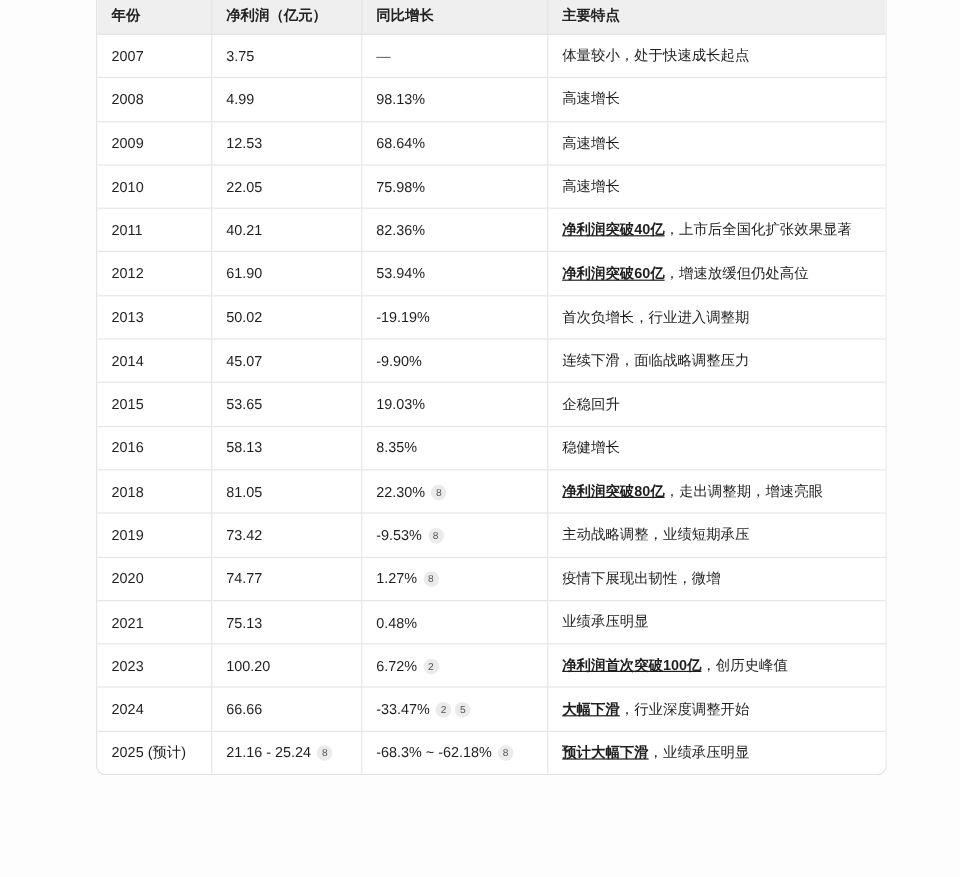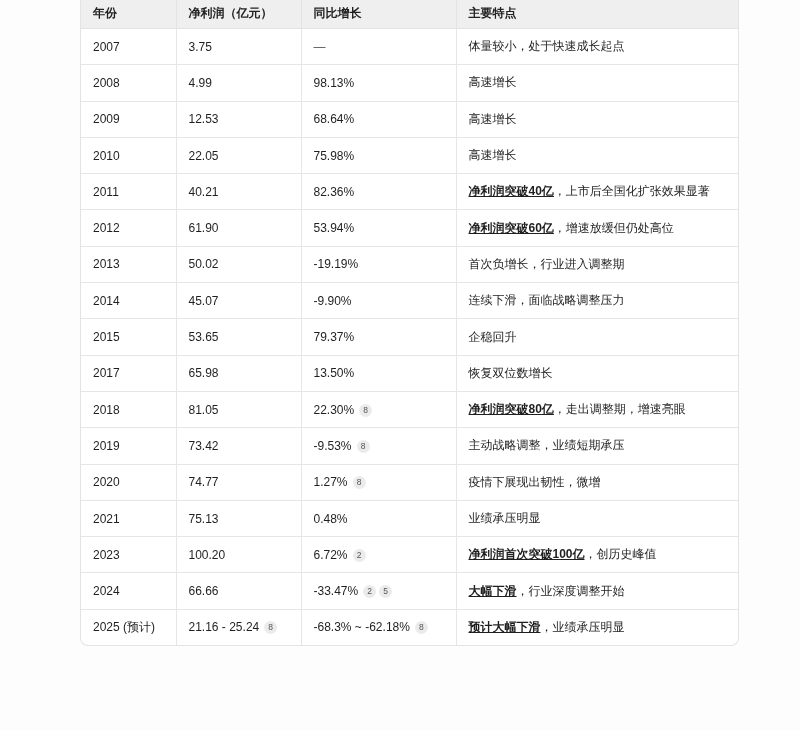--- a/index.html
+++ b/index.html
@@ -140,28 +140,28 @@
         </tr>
         <tr>
           <td><span>2014</span></td>
           <td><span>45.07</span></td>
           <td><span class="">-9.90%</span></td>
           <td class=""><span class="lead"></span><span>连续下滑，面临战略调整压力</span></td>
         </tr>
         <tr>
           <td><span>2015</span></td>
           <td><span>53.65</span></td>
-          <td><span class="">79.37%</span></td>
+          <td><span class="">19.03%</span></td>
           <td class=""><span class="lead"></span><span>企稳回升</span></td>
         </tr>
         <tr>
-          <td><span>2017</span></td>
-          <td><span>65.98</span></td>
-          <td><span class="">13.50%</span></td>
-          <td class=""><span class="lead"></span><span>恢复双位数增长</span></td>
+          <td><span>2016</span></td>
+          <td><span>58.13</span></td>
+          <td><span class="">8.35%</span></td>
+          <td class=""><span class="lead"></span><span>稳健增长</span></td>
         </tr>
         <tr>
           <td><span>2018</span></td>
           <td><span>81.05</span></td>
           <td><span class="">22.30%</span><span class="badge">8</span></td>
           <td class="feat-bold"><span class="lead">净利润突破80亿</span><span>，走出调整期，增速亮眼</span></td>
         </tr>
         <tr>
           <td><span>2019</span></td>
           <td><span>73.42</span></td>

